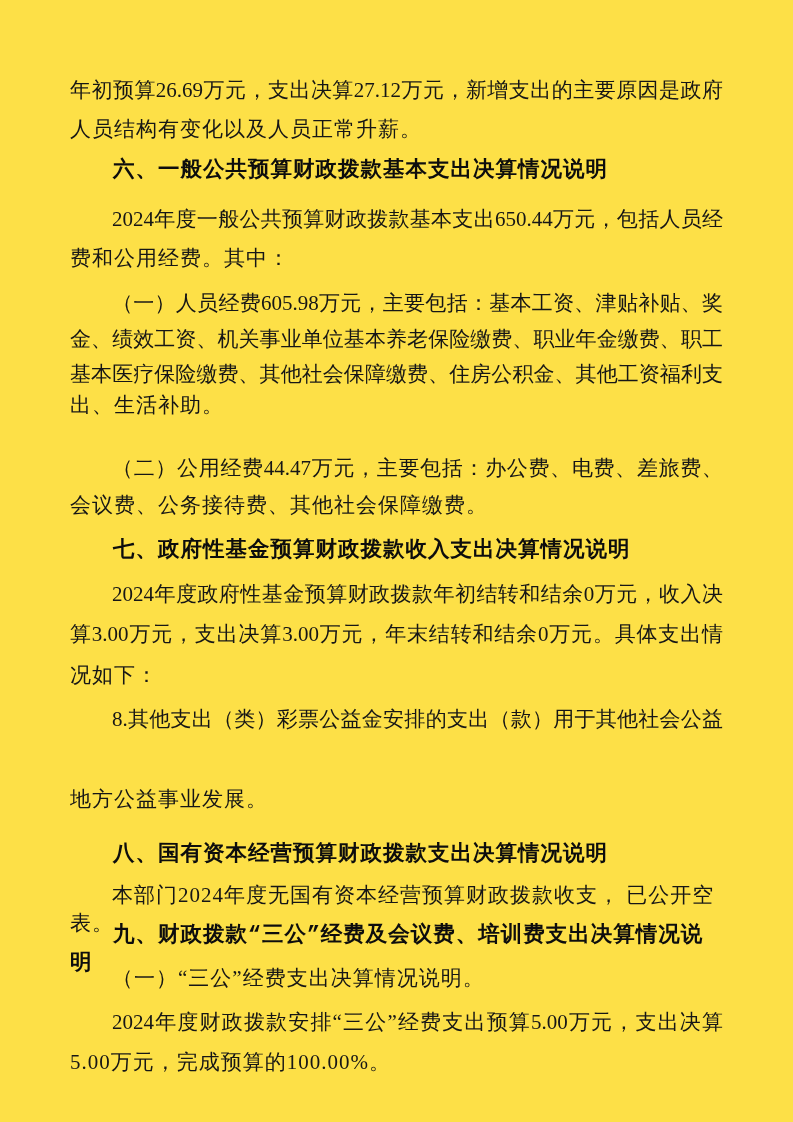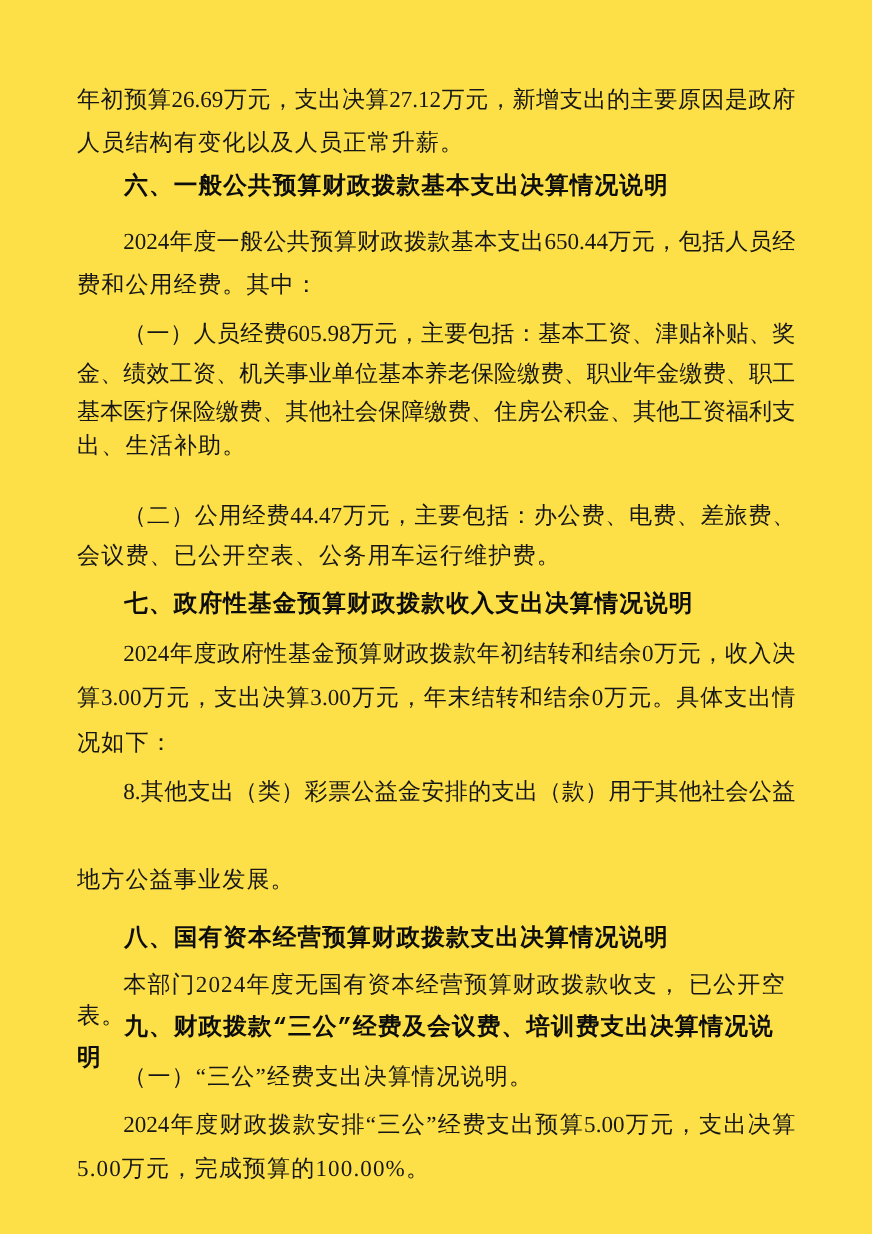--- a/index.html
+++ b/index.html
@@ -80,21 +80,21 @@
   <div class="line l1 just">年初预算26.69万元，支出决算27.12万元，新增支出的主要原因是政府</div>
   <div class="line l2">人员结构有变化以及人员正常升薪。</div>
   <div class="line l3 head ind">六、一般公共预算财政拨款基本支出决算情况说明</div>
   <div class="line l4 ind just">2024年度一般公共预算财政拨款基本支出650.44万元，包括人员经</div>
   <div class="line l5">费和公用经费。其中：</div>
   <div class="line l6 ind just">（一）人员经费605.98万元，主要包括：基本工资、津贴补贴、奖</div>
   <div class="line l7 just">金、绩效工资、机关事业单位基本养老保险缴费、职业年金缴费、职工</div>
   <div class="line l8 just">基本医疗保险缴费、其他社会保障缴费、住房公积金、其他工资福利支</div>
   <div class="line l9">出、生活补助。</div>
   <div class="line l10 ind just">（二）公用经费44.47万元，主要包括：办公费、电费、差旅费、</div>
-  <div class="line l11">会议费、已公开空表、公务用车运行维护费。</div>
+  <div class="line l11">会议费、公务接待费、其他社会保障缴费。</div>
   <div class="line l12 head ind">七、政府性基金预算财政拨款收入支出决算情况说明</div>
   <div class="line l13 ind just">2024年度政府性基金预算财政拨款年初结转和结余0万元，收入决</div>
   <div class="line l14 just">算3.00万元，支出决算3.00万元，年末结转和结余0万元。具体支出情</div>
   <div class="line l15">况如下：</div>
   <div class="line l16 ind just">8.其他支出（类）彩票公益金安排的支出（款）用于其他社会公益</div>
   <div class="line l19 head ind">八、国有资本经营预算财政拨款支出决算情况说明</div>
   <div class="line l18">地方公益事业发展。</div>
   <div class="line l20 ind">本部门2024年度无国有资本经营预算财政拨款收支， 已公开空表。</div>
   <div class="line l21 head ind">九、财政拨款“三公”经费及会议费、培训费支出决算情况说明</div>
   <div class="line l22 ind">（一）“三公”经费支出决算情况说明。</div>

